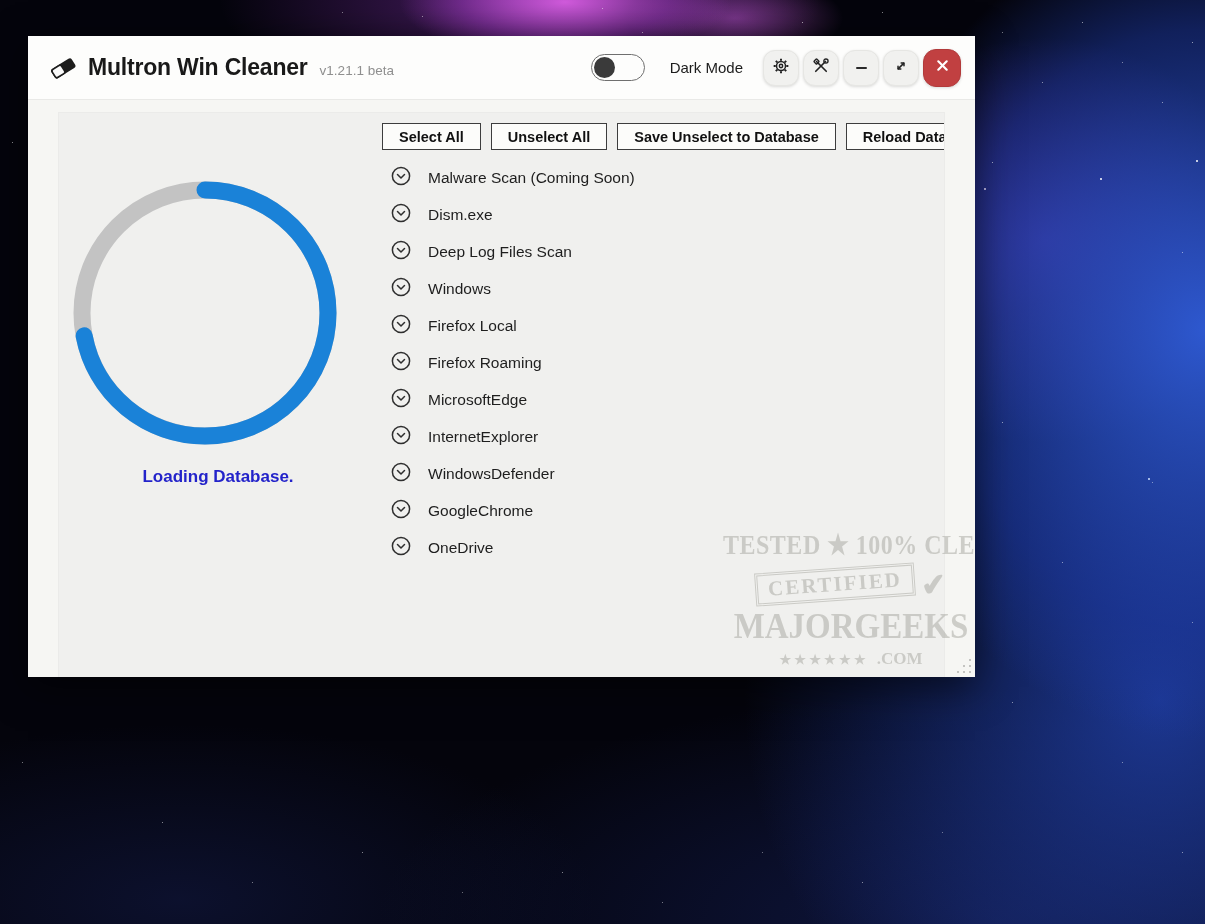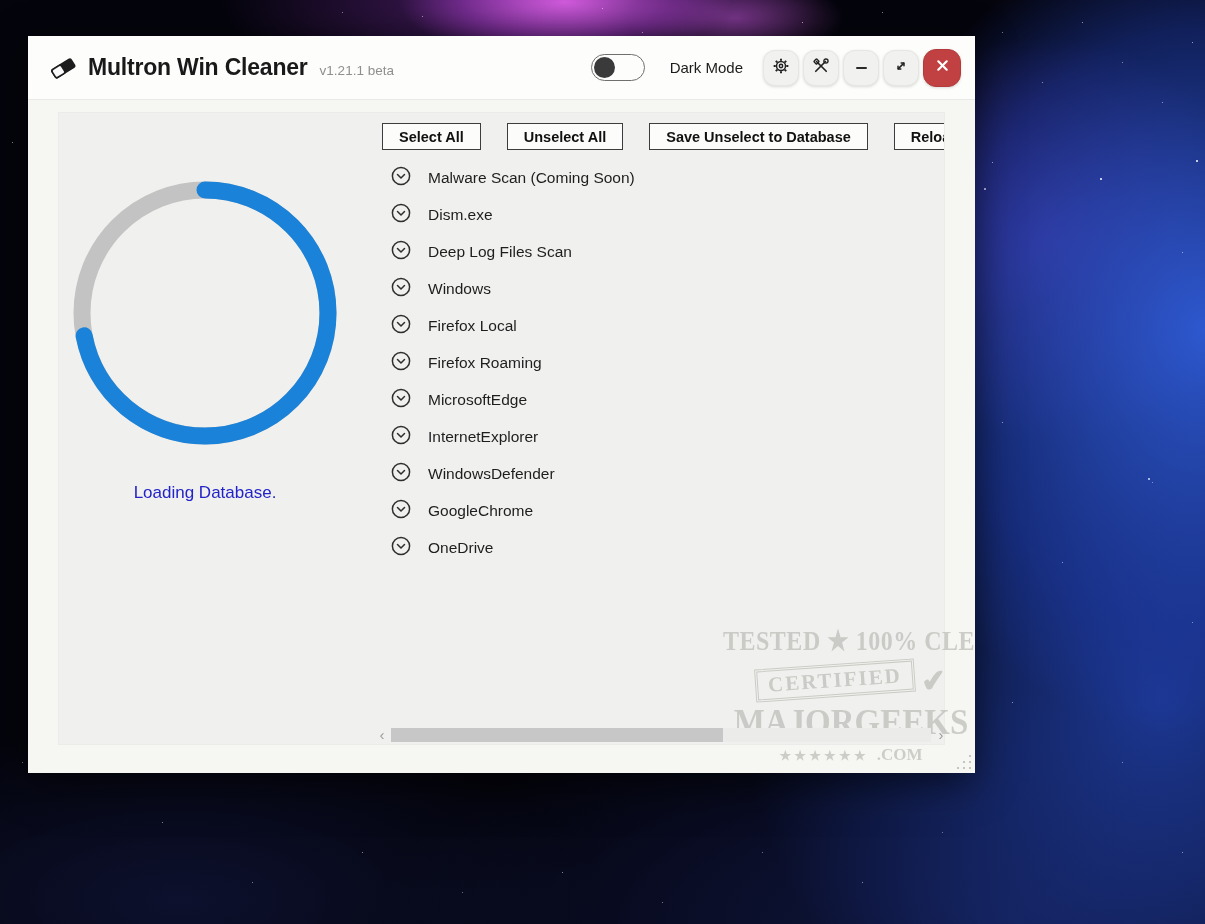--- a/index.html
+++ b/index.html
@@ -29,21 +29,21 @@
       1122px 62px #ffffff99, 1162px 102px #ffffffaa, 1192px 42px #ffffffbb, 992px 162px #ffffffcc,
       1182px 252px #ffffffaa, 1002px 422px #ffffffbb, 1152px 482px #ffffff99, 1062px 562px #ffffffaa,
       1192px 622px #ffffff99, 1012px 702px #ffffffaa, 1122px 762px #ffffff99, 1182px 852px #ffffffaa,
       942px 832px #ffffff88, 602px 8px #ffffffaa, 342px 12px #ffffff99, 12px 142px #ffffffbb; }
   .stars2 { position:absolute; top:0; left:0; width:2px; height:2px; background:transparent; border-radius:50%;
     box-shadow: 380px 58px #ffffff, 1100px 178px #ffffff, 984px 188px #eadfff, 1196px 160px #ffffff,
       48px 140px #ffffffdd, 1148px 478px #cfe0ff, 806px 62px #ffffffee; }
 
   
   .window {
-    position:absolute; left:28px; top:36px; width:947px; height:737px;
+    position:absolute; left:28px; top:36px; width:947px; height:641px;
     background:#f6f6f3; box-shadow:0 10px 36px rgba(0,0,0,0.55);
     overflow:hidden;
   }
   .titlebar {
     position:absolute; top:0; left:0; right:0; height:64px;
     background:#fdfdfc; border-bottom:1px solid #e9e9e7;
     display:flex; align-items:center;
   }
   .app-logo { margin-left:20px; display:flex; align-items:center; }
   .app-title { margin-left:10px; font-size:23px; font-weight:bold; color:#191919; letter-spacing:-0.2px; white-space:nowrap; }
@@ -67,43 +67,43 @@
     display:flex; align-items:center; justify-content:center; cursor:pointer;
   }
   .tb-btn.close { width:38px; height:38px; border-radius:13px; background:#c14041; border-color:#b23a3b; }
   .min-dash { width:11px; height:2px; background:#2a2a2a; border-radius:1px; }
 
   
   .panel {
     position:absolute; left:30px; top:76px; width:887px; height:633px;
     background:#f0f0ee; border:1px solid #ebebe9; overflow:hidden;
   }
-  .toolbar-row { position:absolute; left:323px; top:10px; display:flex; gap:26px; }
+  .toolbar-row { position:absolute; left:323px; top:10px; display:flex; gap:10px; }
   .action-btn {
     height:27px; padding:0 16px; white-space:nowrap;
     background:#fcfcfa; border:1.5px solid #3d3d3d;
     font-family:"Liberation Sans", sans-serif; font-size:14.5px; font-weight:600; color:#111;
     cursor:pointer; flex:none;
   }
   .scan-list { position:absolute; left:332px; top:46px; }
   .scan-item { height:37px; display:flex; align-items:center; gap:17px; cursor:pointer; }
   .scan-item-label { font-size:15.5px; color:#1e1e1e; }
 
   
   .scan-area { position:absolute; left:0; top:0; width:292px; height:420px; }
   .ring-wrap { position:absolute; left:11px; top:65px; width:270px; height:270px; }
   .ring-wrap svg { position:absolute; left:0; top:0; }
   .scan-disc {
     position:absolute; left:77px; top:77px; width:116px; height:116px; border-radius:50%;
     background:#f5f5f3; box-shadow:0 10px 18px rgba(0,0,0,0.10), 0 2px 5px rgba(0,0,0,0.06);
     display:flex; align-items:center; justify-content:center; cursor:pointer;
   }
   .scan-disc span { font-size:21px; font-weight:bold; color:#8d8d8d; letter-spacing:0.5px; }
-  .scan-status { position:absolute; left:0; top:354px; width:292px; text-align:center;
-    font-size:17px; font-weight:normal;margin-top:16px; }
+  .scan-status { position:absolute; left:13px; top:354px; width:292px; text-align:center;
+    font-size:17px; font-weight:bold; }
 
   
   .hscroll { position:absolute; left:316px; top:614px; width:571px; height:16px; z-index:6; }
   .hs-arrow { position:absolute; top:0; width:14px; height:16px; color:#9b9b9b; font-size:15px;
     line-height:15px; text-align:center; cursor:pointer; }
   .hs-arrow.left { left:0; }
   .hs-arrow.right { left:559px; }
   .hs-track { position:absolute; left:16px; top:1px; width:540px; height:14px; background:#ebebe9; }
   .hs-thumb { position:absolute; left:0; top:0; width:332px; height:14px; background:#c7c7c7; cursor:grab; }
 

